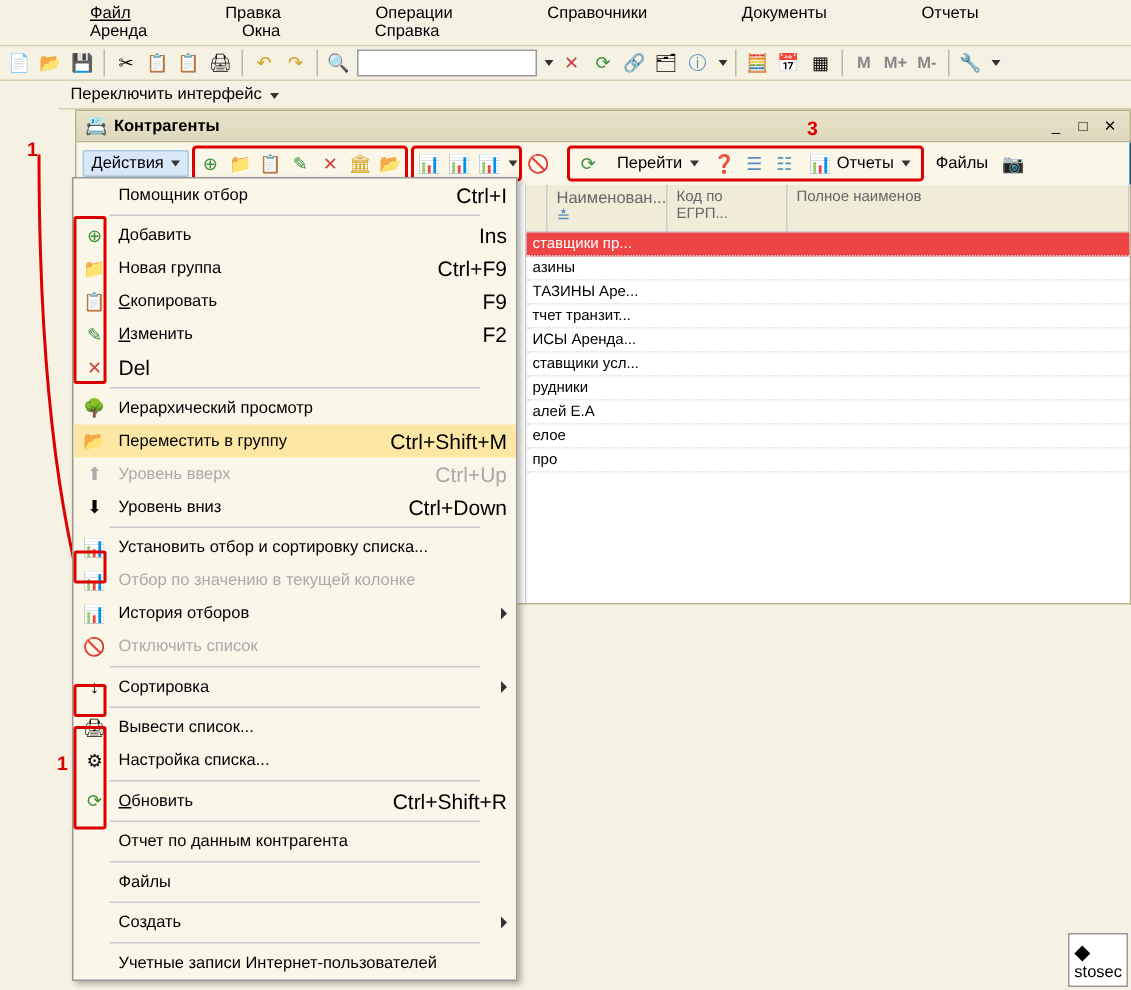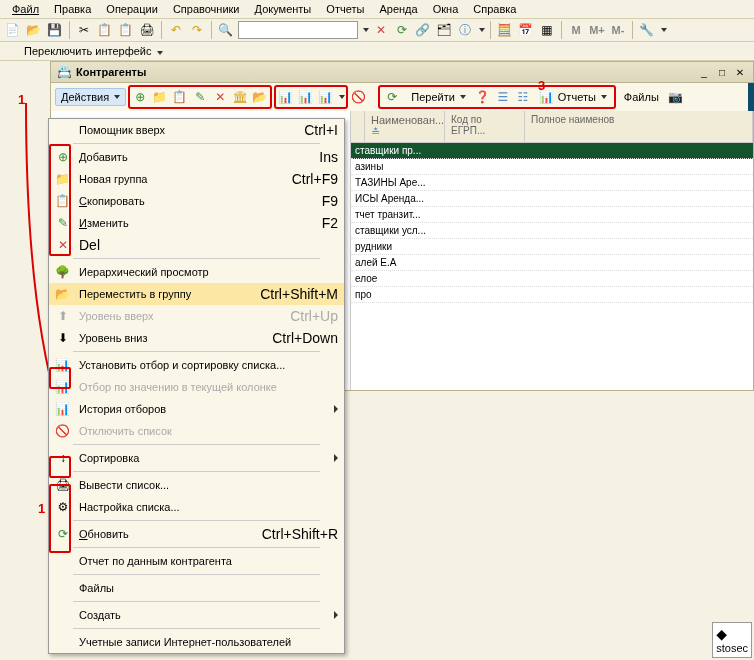--- a/index.html
+++ b/index.html
@@ -1,49 +1,49 @@
 <!DOCTYPE html>
 <html><head>
 <meta charset="utf-8">
 <style>
 * { box-sizing: border-box; font-family: Tahoma, Arial, sans-serif; font-size: 11px; }
 body { margin: 0; padding: 0; background: #f5f2e3; width: 754px; height: 660px; overflow: hidden; position: relative; }
 .menubar { background: #f5f2e3; padding: 3px 6px; border-bottom: 1px solid #d4ceb0; }
-.menubar span { padding: 2px 6px; cursor: default; }
+.menubar span { padding: 2px 6px; cursor: default; margin-left: 48px; }
 .menubar span:first-child { text-decoration: underline; }
 .toolbar1 { background: #f5f2e3; padding: 2px 4px; border-bottom: 1px solid #d4ceb0; display: flex; align-items: center; gap: 3px; }
 .tb-icon { width: 18px; height: 18px; border: 1px solid transparent; display: inline-flex; align-items: center; justify-content: center; }
 .tb-sep { width: 1px; height: 18px; background: #c0ba9a; margin: 0 2px; }
 .searchbox { width: 120px; height: 18px; border: 1px solid #999; background: white; }
 .drop-arrow { width: 0; height: 0; border-left: 3px solid transparent; border-right: 3px solid transparent; border-top: 4px solid #333; display: inline-block; margin-left: 2px; }
-.interface-switch { background: #f5f2e3; padding: 3px 24px; border-bottom: 1px solid #d4ceb0; }
+.interface-switch { background: #f5f2e3; padding: 3px 8px; border-bottom: 1px solid #d4ceb0; margin-left: 39px; }
 .window-title { background: linear-gradient(#e8e3c9, #ddd8bc); padding: 3px 6px; display: flex; align-items: center; gap: 4px; margin-left: 50px; border: 1px solid #b8b290; }
 .window-title .spacer { flex: 1; }
 .win-btn { width: 14px; height: 14px; display: inline-flex; align-items: center; justify-content: center; font-size: 10px; cursor: default; }
-.window-toolbar { background: #faf7e8; padding: 2px 4px; margin-left: 50px; border-left: 1px solid #b8b290; border-right: 6px solid #0c4a6e; display: flex; align-items: center; gap: 2px; position: relative; }
+.window-toolbar { background: #faf7e8; padding: 2px 4px; margin-left: 50px; border-left: 1px solid #b8b290; border-right: 1px solid #0c4a6e; display: flex; align-items: center; gap: 2px; position: relative; }
 .tb-btn { padding: 2px 5px; border: 1px solid #a8c8e8; background: #d8e8f8; border-radius: 2px; display: inline-flex; align-items: center; gap: 3px; }
 .tb-btn.plain { background: transparent; border: 1px solid transparent; }
 .red-box { border: 2px solid #dd0000; border-radius: 3px; padding: 1px; display: inline-flex; align-items: center; gap: 2px; }
 .red-label { color: #dd0000; font-weight: bold; font-size: 13px; position: absolute; }
 .content-area { display: flex; margin-left: 50px; border: 1px solid #b8b290; border-top: none; background: white; height: 280px; }
 .dropdown-menu { position: absolute; left: 48px; top: 118px; width: 297px; background: #faf7e8; border: 1px solid #999; box-shadow: 2px 2px 4px rgba(0,0,0,0.3); z-index: 100; }
 .menu-item { display: flex; align-items: center; padding: 3px 6px; gap: 8px; }
 .menu-item:hover, .menu-item.hover { background: #fde7a5; }
 .menu-item .mi-icon { width: 16px; height: 16px; display: inline-flex; align-items: center; justify-content: center; flex-shrink: 0; }
 .menu-item .mi-label { flex: 1; }
 .menu-item .mi-label u { text-decoration: underline; }
 .menu-item .mi-hotkey { font-size: 14px; }
 .menu-item.disabled { color: #aaa; }
 .menu-sep { height: 1px; background: #ccc; margin: 2px 24px 2px 24px; }
 .menu-arrow { width: 0; height: 0; border-top: 4px solid transparent; border-bottom: 4px solid transparent; border-left: 4px solid #333; }
 .table-area { flex: 1; background: white; }
 .tbl-header { display: flex; background: #f0ecd8; border-bottom: 1px solid #ccc; }
 .tbl-h { padding: 3px 6px; border-right: 1px solid #ccc; font-size: 10px; color: #666; }
 .tbl-row { padding: 2px 4px; border-bottom: 1px dotted #ddd; font-size: 10px; }
-.tbl-row.sel { background: #14532d; color: white; }
+.tbl-row.sel { background: #ef4444; color: white; }
 .bottom-bar { position: absolute; bottom: 0; right: 0; padding: 2px; }
 .stosec { background: white; border: 1px solid #999; padding: 3px; font-size: 9px; }
 .ico { font-size: 12px; line-height: 1; }
 svg.curve { position: absolute; z-index: 50; pointer-events: none; }
 </style>
 </head>
 <body>
 
 <div class="menubar">
   <span>Файл</span>
@@ -166,35 +166,35 @@
     <div class="tbl-header">
       <div class="tbl-h" style="width:14px"></div>
       <div class="tbl-h" style="width:80px"><span>Наименован...</span> <span style="color:#5a8fc4">≛</span></div>
       <div class="tbl-h" style="width:80px">Код по ЕГРП...</div>
       <div class="tbl-h" style="flex:1">Полное наименов</div>
     </div>
     <div id="table-rows">
         <div class="tbl-row sel">ставщики пр...</div>
         <div class="tbl-row">азины</div>
         <div class="tbl-row">ТАЗИНЫ Аре...</div>
+        <div class="tbl-row">тчет транзит...</div>
         <div class="tbl-row">ИСЫ Аренда...</div>
-        <div class="tbl-row">тчет транзит...</div>
         <div class="tbl-row">ставщики усл...</div>
         <div class="tbl-row">рудники</div>
         <div class="tbl-row">алей Е.А</div>
         <div class="tbl-row">елое</div>
         <div class="tbl-row">про</div>
       </div>
   </div>
 </div>
 
 <div class="dropdown-menu" id="dropdown">
     <div class="menu-item">
       <span class="mi-icon ico"></span>
-      <span class="mi-label">Помощник вверх</span>
+      <span class="mi-label">Помощник отбор</span>
       <span class="mi-hotkey">Ctrl+I</span>
     </div>
     <div class="menu-sep"></div>
     <div class="menu-item">
       <span class="mi-icon ico" style="color: rgb(58, 143, 58);">⊕</span>
       <span class="mi-label"><u>Д</u>обавить</span>
       <span class="mi-hotkey">Ins</span>
     </div>
     <div class="menu-item">
       <span class="mi-icon ico" style="color: rgb(212, 160, 23);">📁</span>

